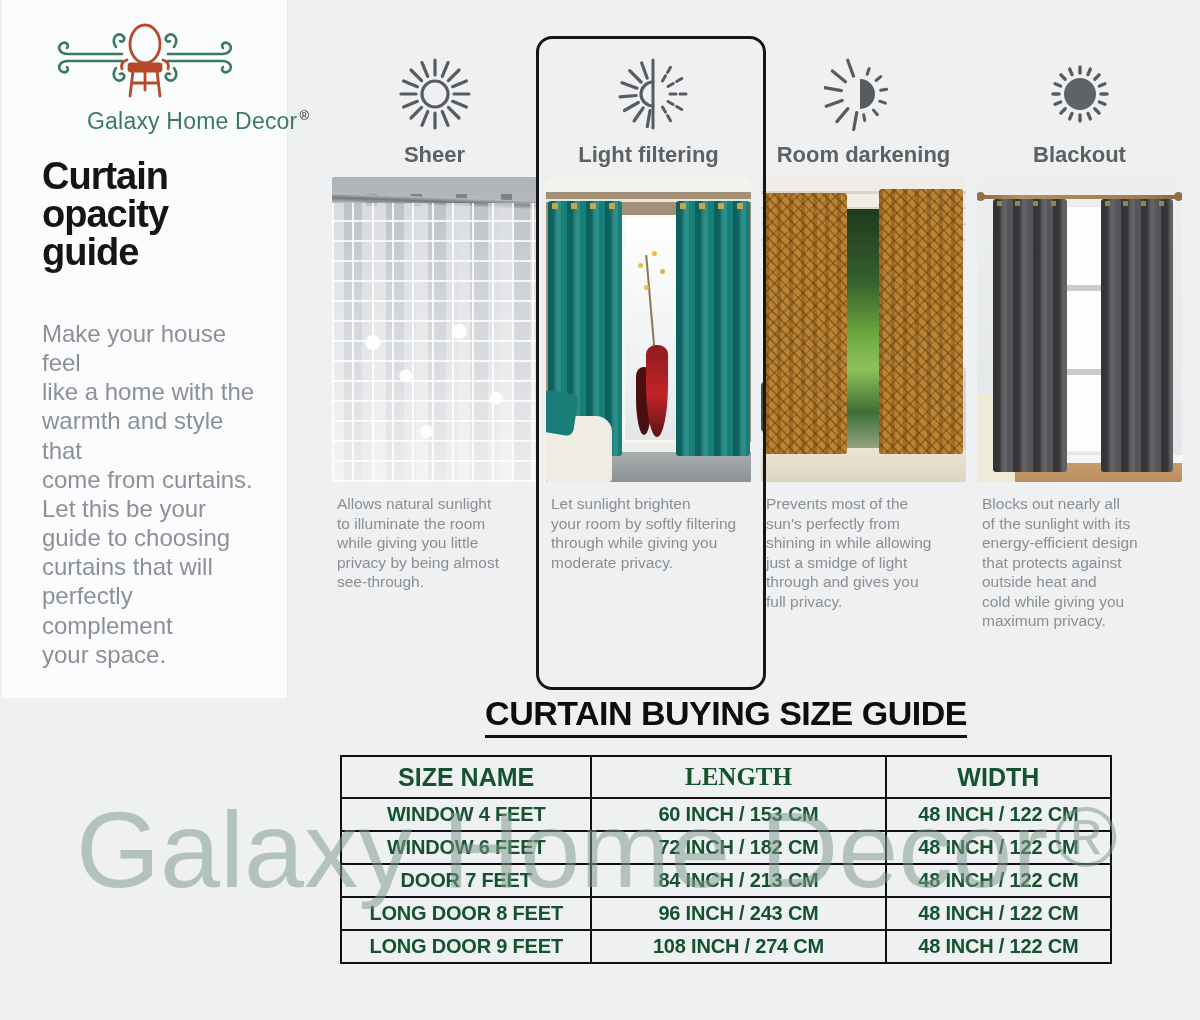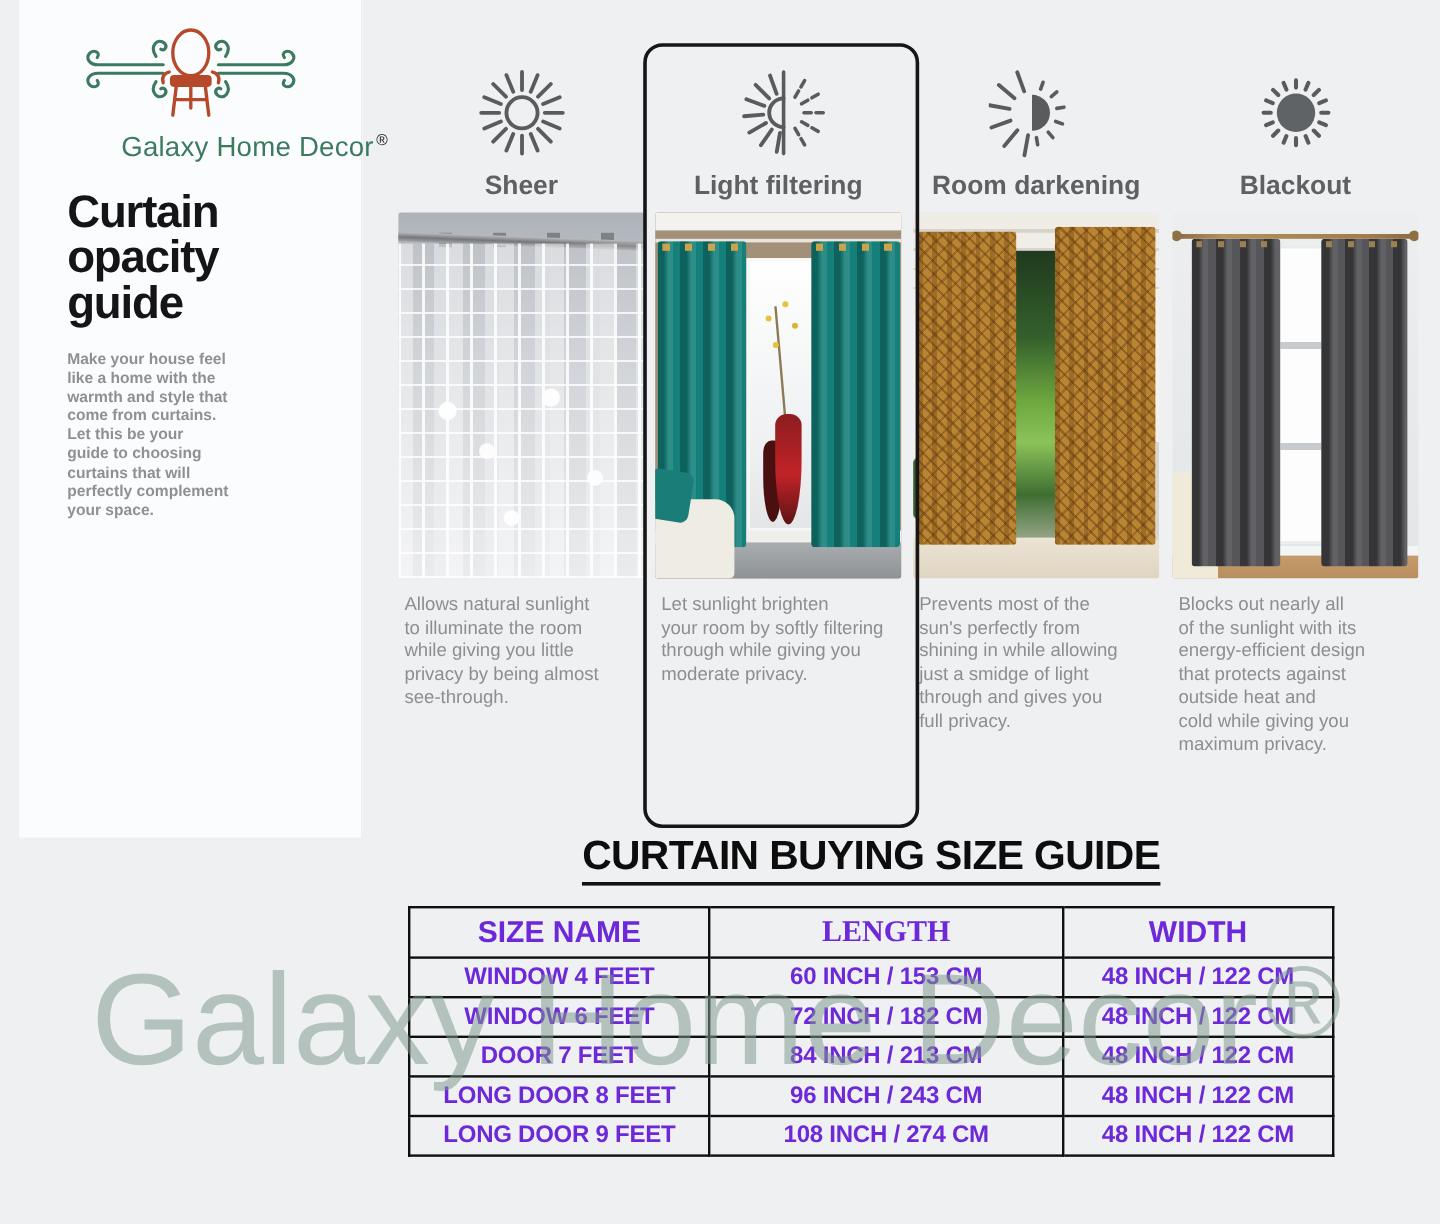--- a/index.html
+++ b/index.html
@@ -1,25 +1,25 @@
 <!DOCTYPE html>
 <html><head>
 <meta charset="utf-8">
 <style>
   html,body{margin:0;padding:0;}
   body{font-family:"Liberation Sans", sans-serif; background:#eef0f2;}
   .page{position:relative;width:1200px;height:1020px;overflow:hidden;background:#eef0f2;}
 
   
-  .sidebar{position:absolute;left:16px;top:0;width:286px;height:698px;background:#fbfcfd;box-shadow:inset -1px 0 0 #e7e9ec;}
+  .sidebar{position:absolute;left:2px;top:0;width:286px;height:698px;background:#fbfcfd;box-shadow:inset -1px 0 0 #e7e9ec;}
   .logo-wrap{margin:16px auto 0;width:200px;text-align:center;}
   .brand-line{margin:2px 0 0 42px;text-align:left;font-size:23px;color:#3c7a5f;letter-spacing:.2px;white-space:nowrap;}
   .brand-line .reg{font-size:13px;color:#222;vertical-align:super;margin-left:2px;}
   .opacity-title{margin:22px 0 0 40px;font-size:38px;font-weight:700;line-height:1.0;letter-spacing:-1px;color:#151517;white-space:pre-line;}
-  .intro{margin:19px 0 0 40px;width:215px;font-size:13px;line-height:1.215;color:#8d9195;white-space:pre-line;font-weight:bold;}
+  .intro{margin:48px 0 0 40px;width:215px;font-size:24px;line-height:1.215;color:#8d9195;white-space:pre-line;}
 
   
   .col{position:absolute;top:38px;width:207px;}
   .col-0{left:331px;} .col-1{left:545px;} .col-2{left:760px;} .col-3{left:976px;}
   .icon-wrap{height:96px;padding-top:16px;display:flex;justify-content:center;align-items:center;box-sizing:border-box;}
   .cat-label{height:35px;margin-top:8px;text-align:center;font-size:22px;font-weight:700;color:#5d6163;}
   .photo{position:relative;width:205px;height:305px;margin:0 auto;overflow:hidden;border-radius:2px;}
   .photo div{position:absolute;}
   .desc{margin:12px 4px 0 6px;font-size:15.5px;line-height:1.26;color:#8b8f92;white-space:pre-line;}
   .icon-svg{stroke:#595c5f;fill:none;stroke-width:3.2;stroke-linecap:round;}
@@ -85,21 +85,21 @@
   .ph-bo .curd{top:22px;bottom:10px;background:#56565a;background-image:repeating-linear-gradient(90deg, rgba(0,0,0,.38) 0 6px, rgba(255,255,255,.07) 10px 14px, transparent 14px 20px);border-radius:3px;}
   .ph-bo .curd::before{content:'';position:absolute;top:2px;left:4px;right:4px;height:5px;background:repeating-linear-gradient(90deg,#9b814f 0 5px, transparent 5px 18px);}
   .ph-bo .cur-l{left:16px;width:74px;}
   .ph-bo .cur-r{left:124px;width:72px;}
 
   
   .size-guide{position:absolute;left:330px;top:694px;width:772px;z-index:2;padding-left:10px;}
   .size-title{margin:0 0 22px 0;text-align:center;font-size:34px;font-weight:700;letter-spacing:-.5px;color:#0d0d0d;}
   .size-title span{border-bottom:3px solid #111;padding-bottom:3px;}
   table.size-table{width:100%;border-collapse:collapse;table-layout:fixed;}
-  .size-table th,.size-table td{border:2.5px solid #0f0f0f;text-align:center;color:#6d28d9;}
+  .size-table th,.size-table td{border:2.5px solid #0f0f0f;text-align:center;color:#14532d;}
   .size-table th{height:38px;font-size:25px;font-weight:700;}
   .size-table td{height:29px;font-size:20px;font-weight:700;letter-spacing:-.2px;}
   .c-size{width:32.5%;} .c-len{width:38.3%;font-family:Liberation Serif, serif;} .c-wid{width:29.2%;}
 
   
   .watermark{position:absolute;left:76px;top:796px;z-index:6;pointer-events:none;display:flex;align-items:flex-start;color:#7f9a8b;opacity:.52;white-space:nowrap;}
   .watermark .wm-text{font-size:108px;line-height:1;letter-spacing:0px;}
   .watermark .wm-r{font-size:86px;line-height:.95;margin-left:6px;}
 </style>
 </head>

